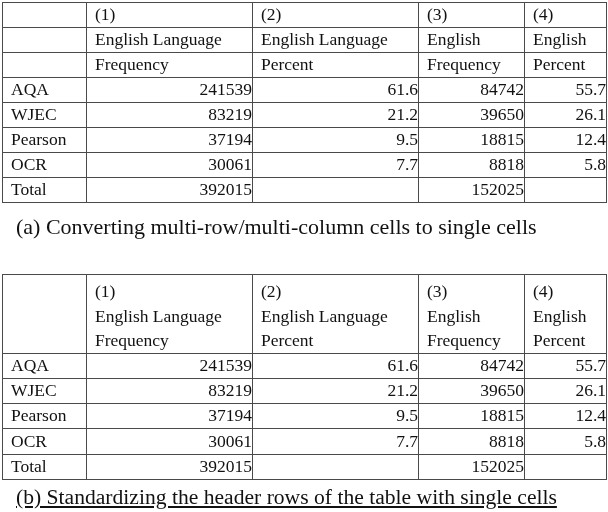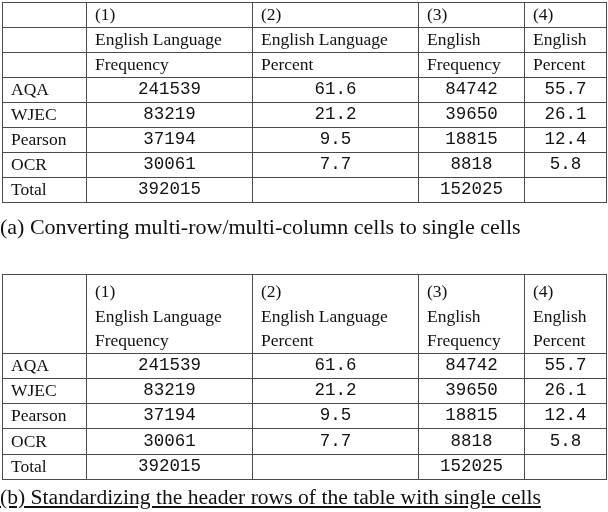--- a/index.html
+++ b/index.html
@@ -1,28 +1,28 @@
 <!DOCTYPE html>
 <html><head>
 <meta charset="utf-8">
 <style>
   html, body { margin:0; padding:0; background:#ffffff; }
   body { width:608px; height:512px; position:relative; overflow:hidden;
          font-family:"Liberation Serif","DejaVu Serif",serif; color:#111; }
   table { position:absolute; left:2px; border-collapse:collapse; table-layout:fixed; width:604px; }
   td { border:1.3px solid #4a4a4a; padding:0 0 0 8px; font-size:17.5px; line-height:1; white-space:nowrap; overflow:hidden; }
-  td.num { text-align:center; padding:0;font-family:Liberation Mono, monospace; }
+  td.num { text-align:right; padding:0; }
   td.lbl { text-align:left; }
   #tableA { top:2px; }
   #tableA tr { height:25px; }
   #tableB { top:274px; }
   #tableB tr.data { height:25.3px; }
   #tableB tr.hdr { height:74px; }
   #tableB tr.hdr td { vertical-align:top; padding-top:4px; line-height:24.5px; }
-  .cap { position:absolute; left:0; width:508px; text-align:center; font-size:22px; white-space:nowrap; }
+  .cap { position:absolute; left:16px; width:508px; text-align:center; font-size:22px; white-space:nowrap; }
   #capA { top:214px; }
   #capB { top:485px; font-size:21.6px;text-decoration:underline; }
 </style>
 </head>
 <body>
 
 <table id="tableA">
   <colgroup>
       <col style="width:84px">
       <col style="width:166px">

